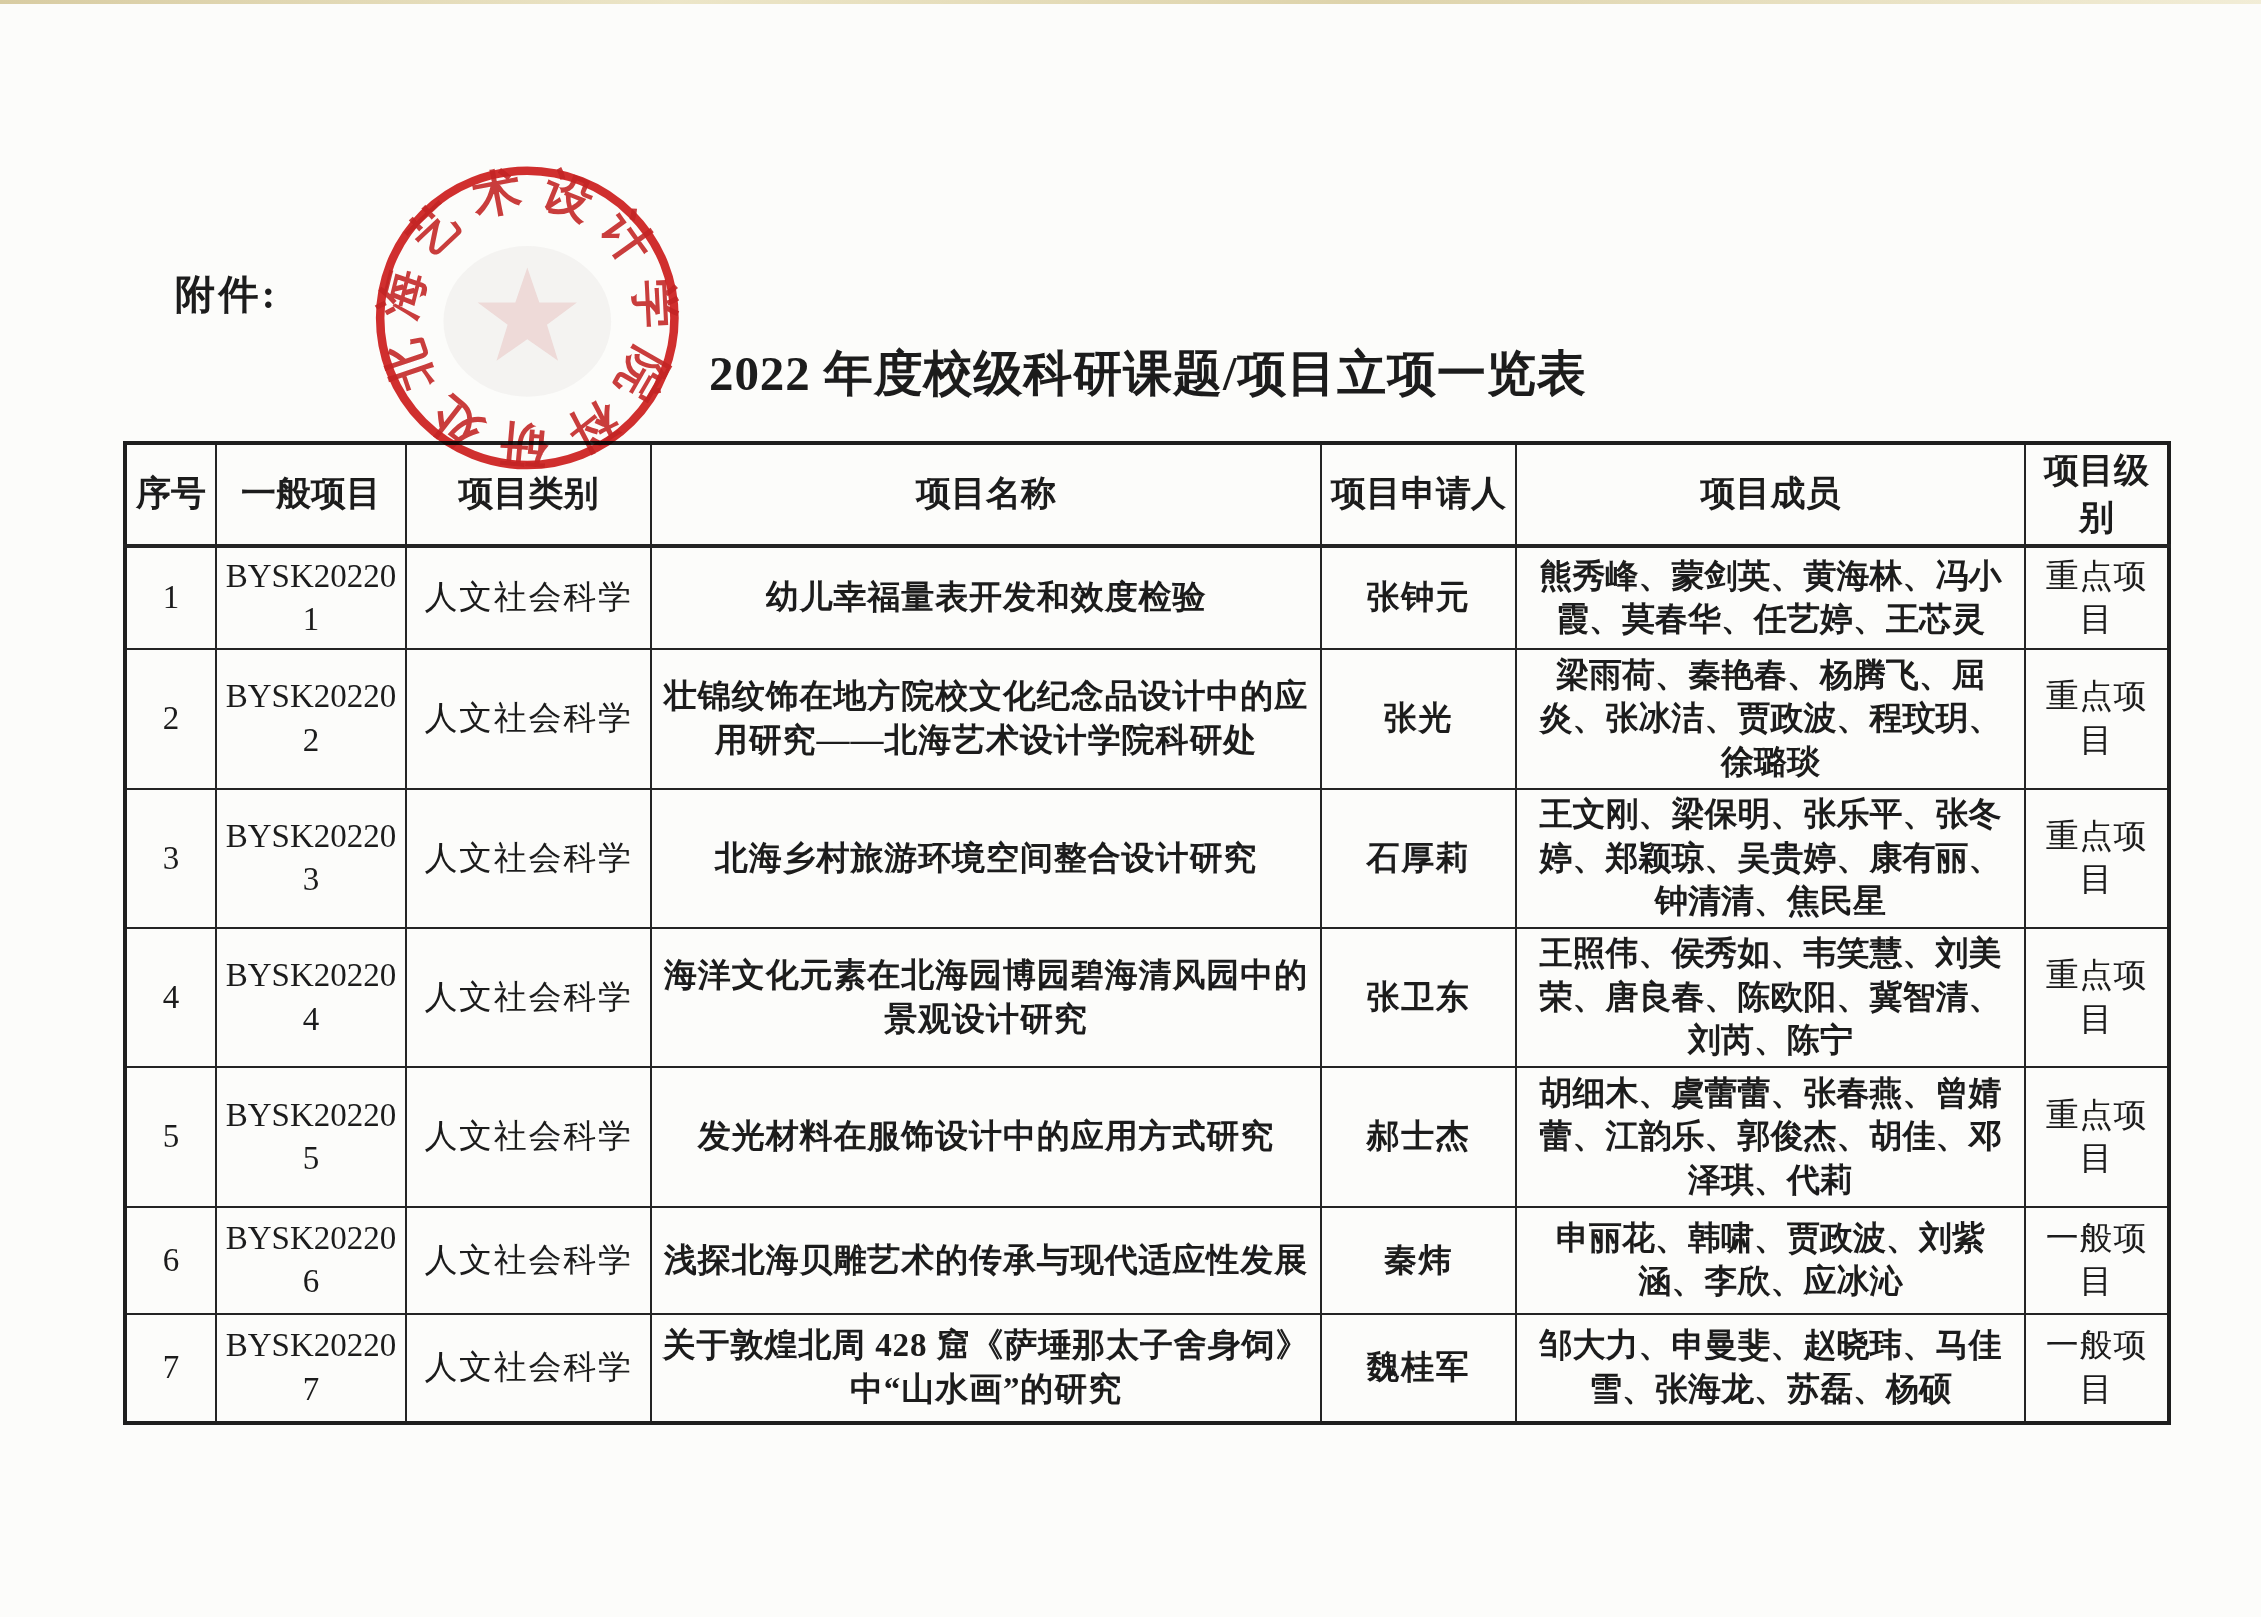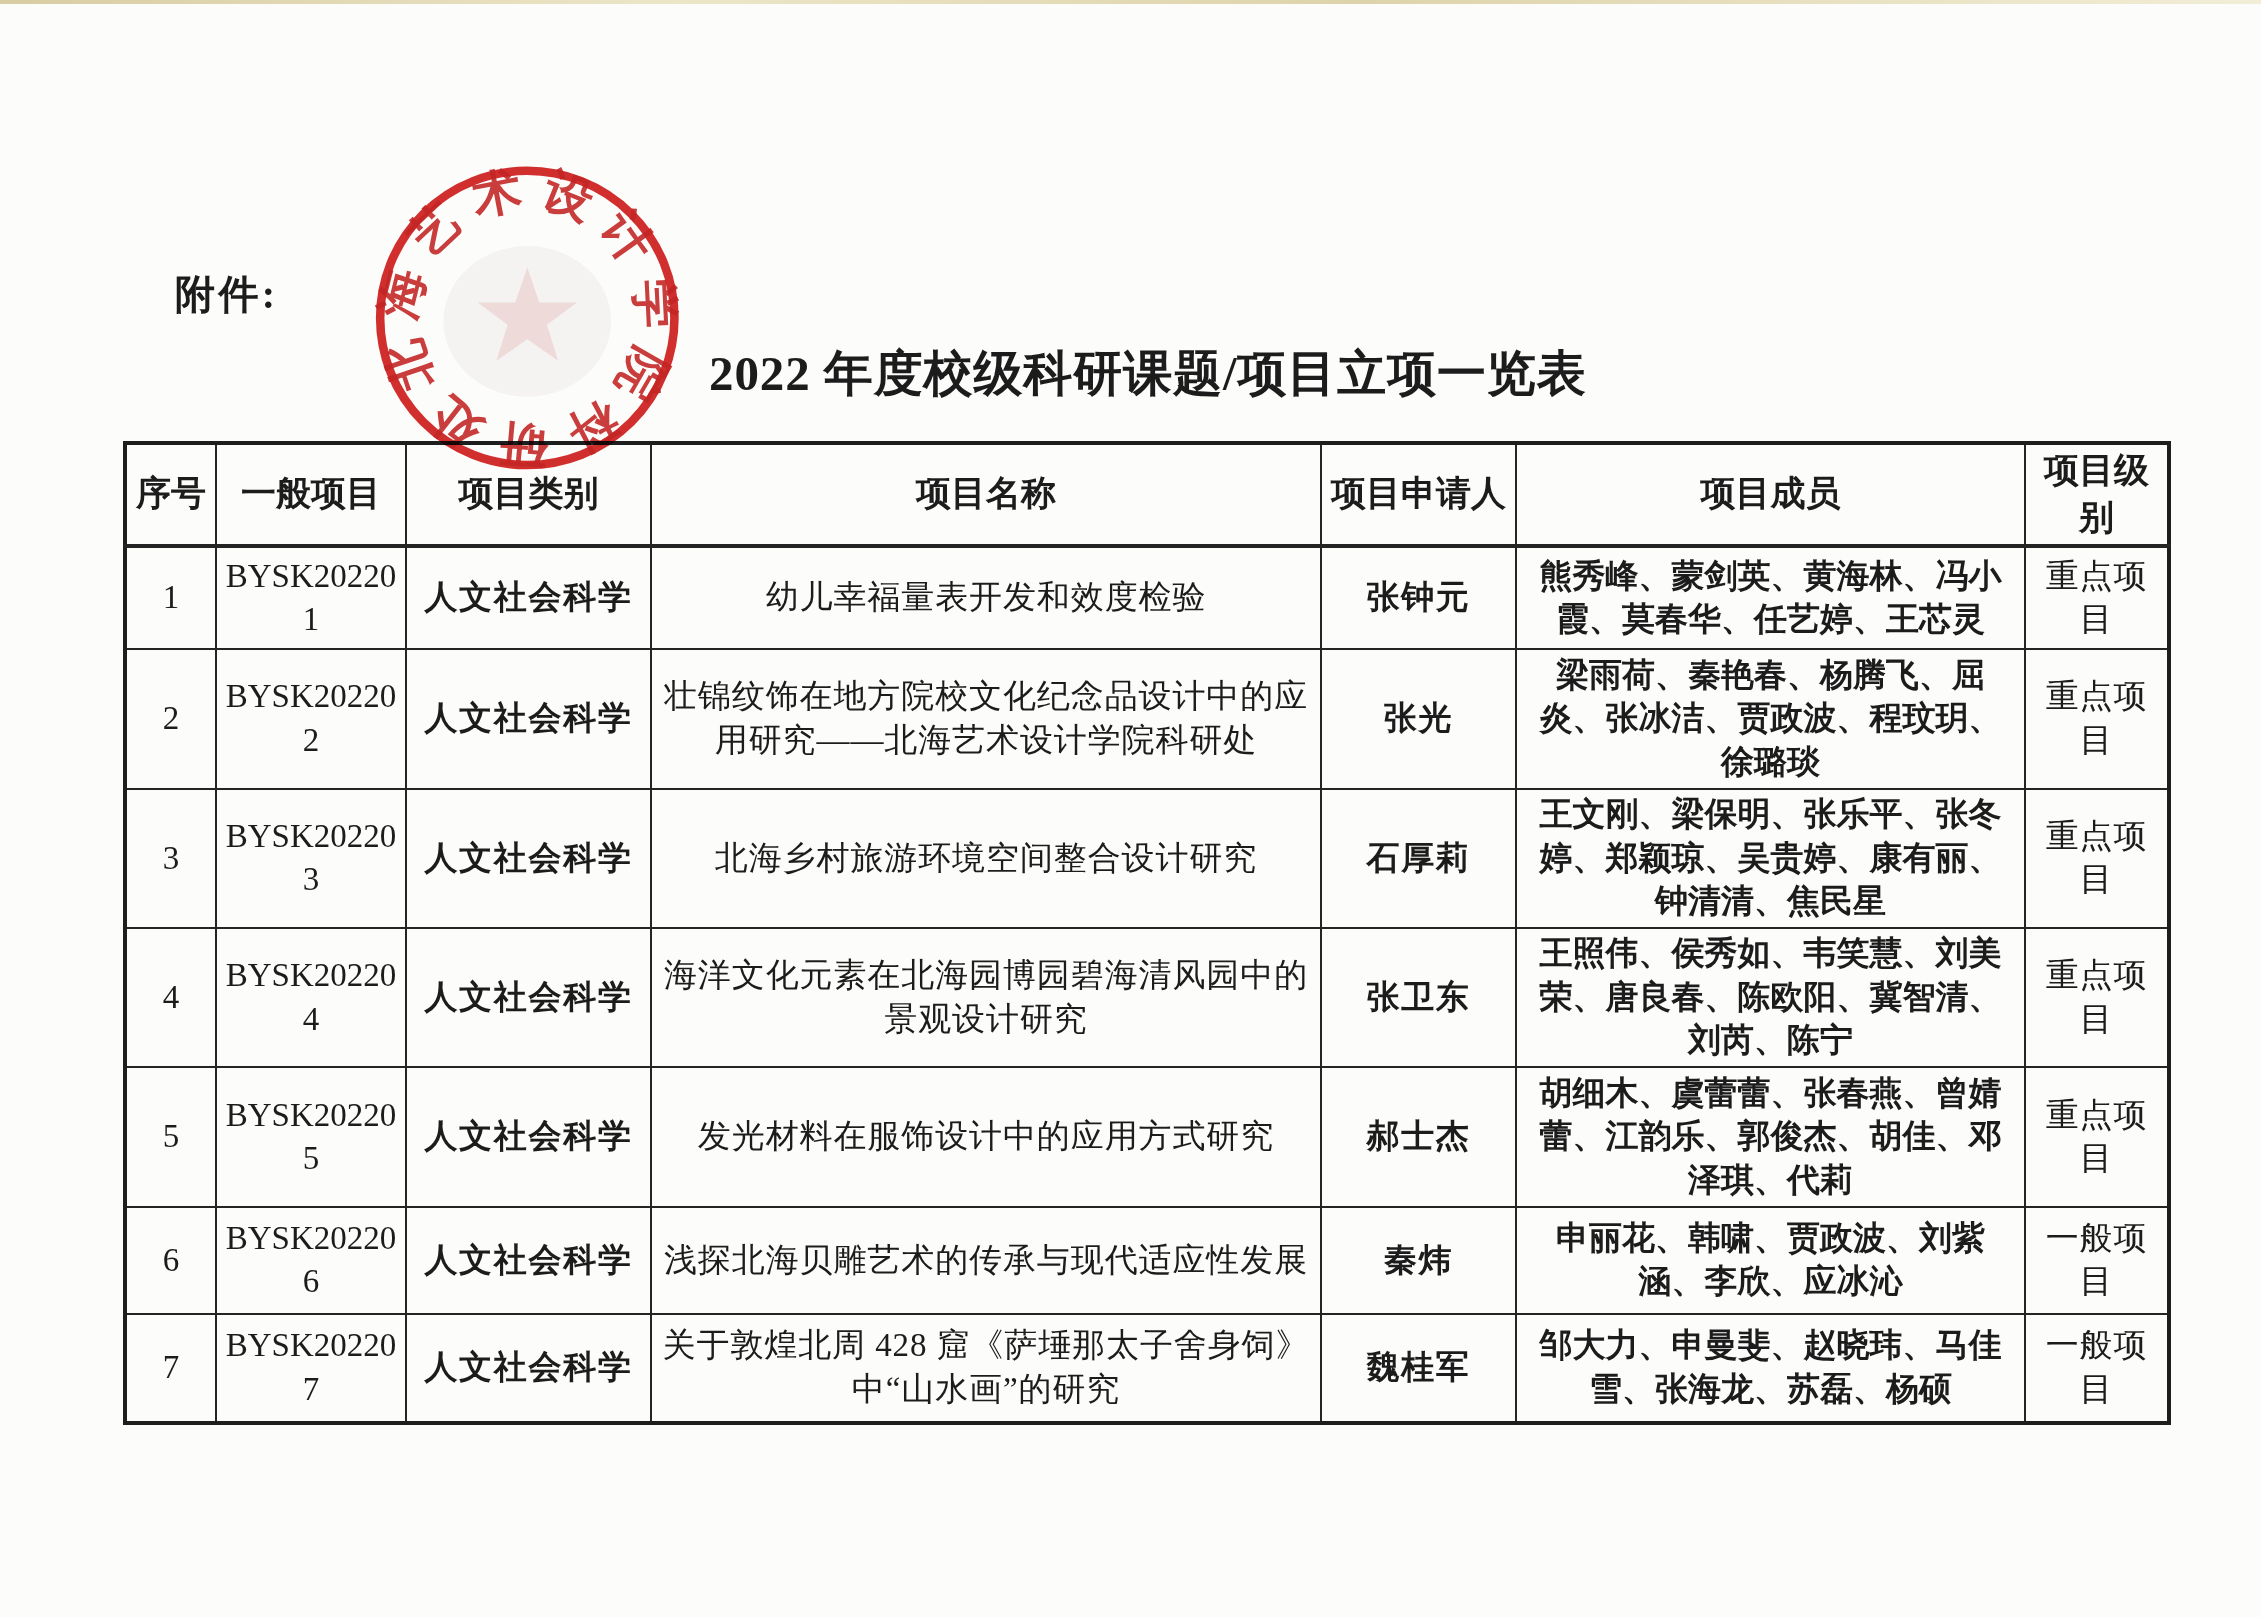--- a/index.html
+++ b/index.html
@@ -64,26 +64,26 @@
     word-break: break-word;
   }
   table.listing { border: 4.3px solid #1e1e1e; }
   table.listing thead td {
     font-weight: 700;
     font-size: 35px;
     border-bottom-width: 4.3px;
   }
   td.c-no   { font-size: 32px; }
   td.c-code { font-size: 33px; letter-spacing: 0px; font-weight: 500; }
-  td.c-cat  { font-weight: 700; letter-spacing: 1.7px; }
+  td.c-cat  { font-weight: 400; letter-spacing: 1.7px; }
   td.c-name {
     text-align: left;
     padding-left: 13.7px;
     padding-right: 12px;
-    font-weight: 400;
+    font-weight: 700;
     letter-spacing: 0.9px;
   }
   td.c-app  { font-weight: 700; letter-spacing: 1.7px; }
   td.c-mem  { font-weight: 700; font-size: 33px; padding: 3.4px 5.1px; }
   td.c-level{ font-weight: 500; letter-spacing: 0.9px; }
 </style>
 </head>
 <body>
 
 <div class="page">

